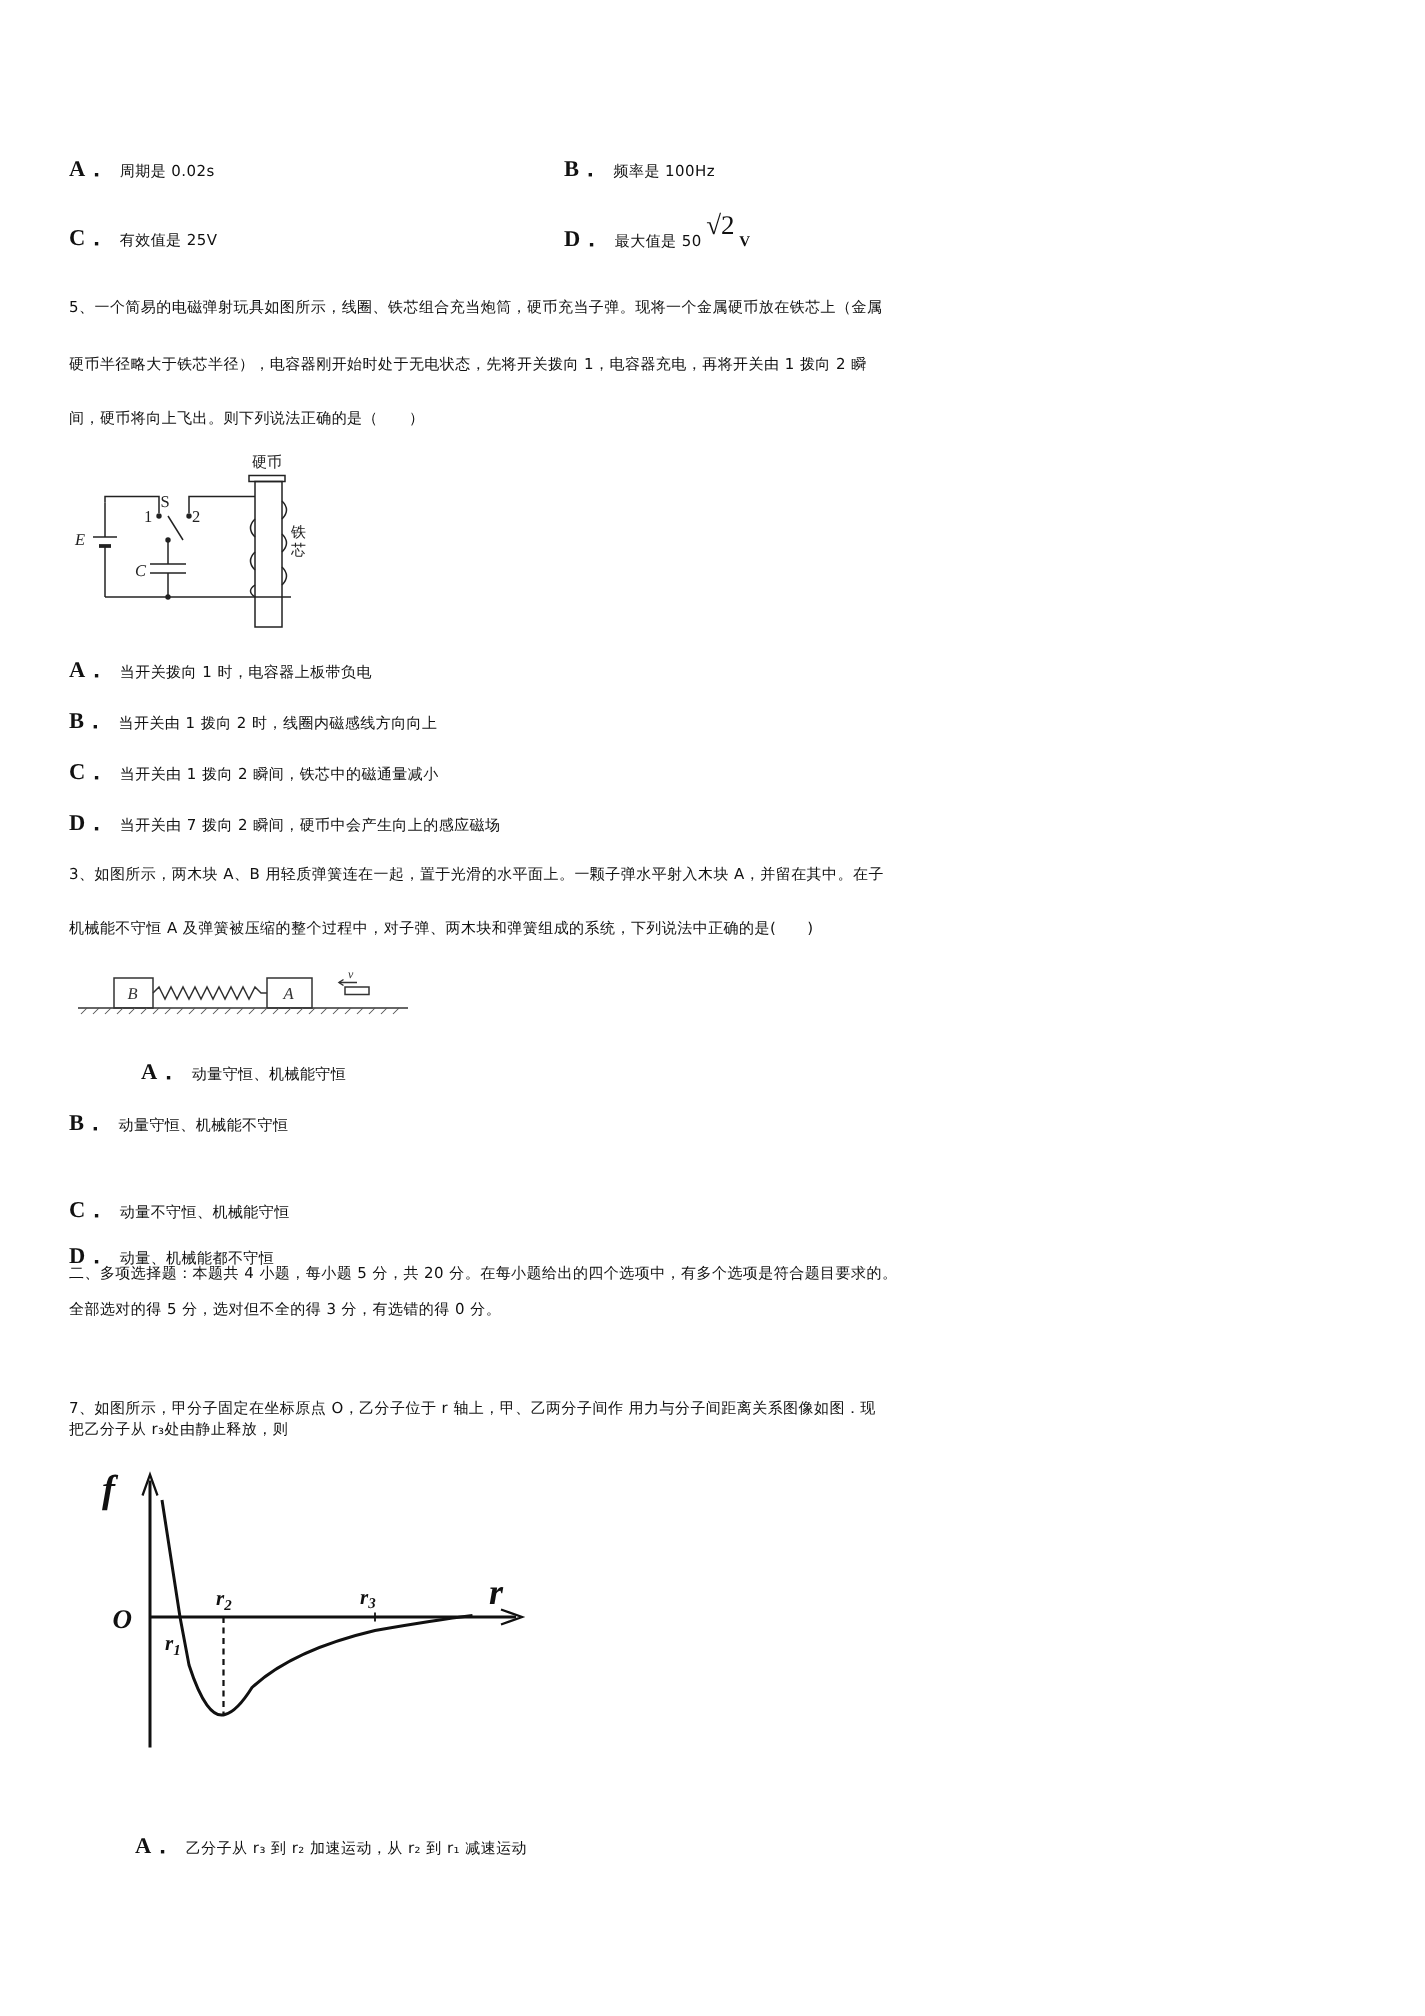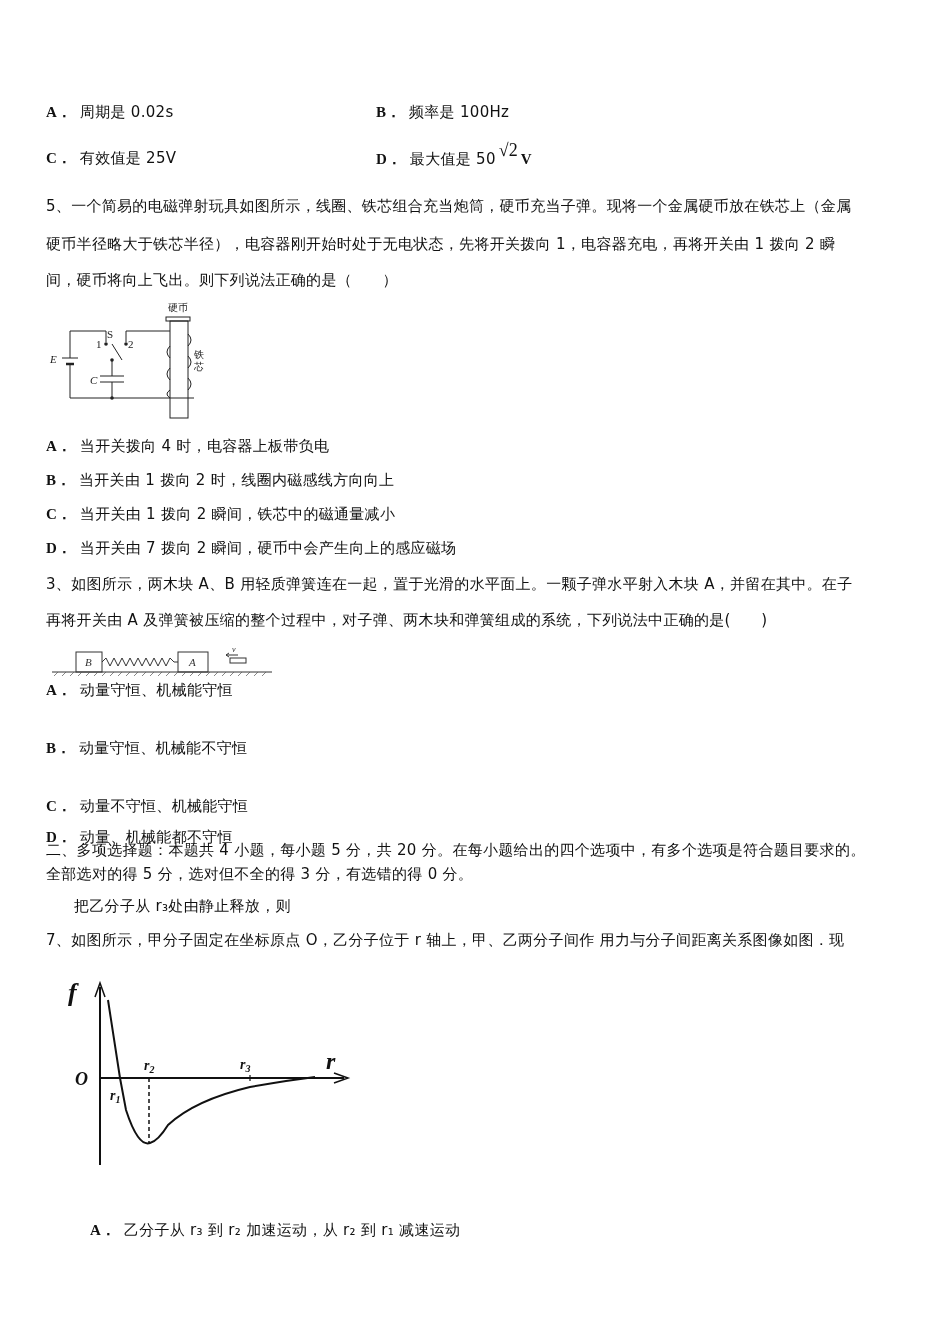--- a/index.html
+++ b/index.html
@@ -1,20 +1,20 @@
 <!DOCTYPE html>
 <html><head>
 <meta charset="utf-8">
 <style>
   html, body { margin: 0; padding: 0; background: #ffffff; }
   body { width: 950px; height: 1344px; position: relative; overflow: hidden;
          font-family: "DejaVu Serif", "Liberation Serif", serif; color: #111; }
   .line { position: absolute; left: 46px; font-size: 15px; line-height: 20px; white-space: nowrap; }
   .opt-label { font-family: "Liberation Serif", serif; font-weight: bold; margin-right: 8px; }
-  .stem { font-family: "DejaVu Sans", sans-serif; font-size: 15px; letter-spacing: 0.3px; }
+  .stem { font-family: "DejaVu Sans", sans-serif; font-size: 10px; letter-spacing: 0.3px; }
   .sqrt { font-family: "Liberation Serif", serif; font-size: 18px; position: relative; top: -8px; margin: 0 3px; font-weight: normal; }
   .fig { position: absolute; }
 </style>
 </head>
 <body>
 
 <div class="line" style="top:102px;">
   <span class="opt-label">A．</span><span class="stem">周期是 0.02s</span>
 </div>
 <div class="line" style="top:102px; left:376px;">
@@ -75,27 +75,27 @@
   </g>
   <g font-family="Liberation Serif, serif" font-size="11" fill="#222">
     <text x="63" y="40">S</text>
     <text x="52" y="50">1</text>
     <text x="84" y="50">2</text>
     <text x="6" y="65" font-style="italic">E</text>
     <text x="46" y="86" font-style="italic">C</text>
   </g>
 </svg>
 
-<div class="line" style="top:436px;"><span class="opt-label">A．</span><span class="stem">当开关拨向 4 时，电容器上板带负电</span></div>
+<div class="line" style="top:436px;"><span class="opt-label">A．</span><span class="stem">当开关拨向 1 时，电容器上板带负电</span></div>
 <div class="line" style="top:470px;"><span class="opt-label">B．</span><span class="stem">当开关由 1 拨向 2 时，线圈内磁感线方向向上</span></div>
 <div class="line" style="top:504px;"><span class="opt-label">C．</span><span class="stem">当开关由 1 拨向 2 瞬间，铁芯中的磁通量减小</span></div>
 <div class="line" style="top:538px;"><span class="opt-label">D．</span><span class="stem">当开关由 7 拨向 2 瞬间，硬币中会产生向上的感应磁场</span></div>
 
 <div class="line stem" style="top:574px;">3、如图所示，两木块 A、B 用轻质弹簧连在一起，置于光滑的水平面上。一颗子弹水平射入木块 A，并留在其中。在子</div>
-<div class="line stem" style="top:610px;">再将开关由 A 及弹簧被压缩的整个过程中，对子弹、两木块和弹簧组成的系统，下列说法中正确的是(　　)</div>
+<div class="line stem" style="top:610px;">机械能不守恒 A 及弹簧被压缩的整个过程中，对子弹、两木块和弹簧组成的系统，下列说法中正确的是(　　)</div>
 
 <svg class="fig" style="left:50px; top:646px;" width="225" height="32" viewBox="0 0 225 32">
   <g stroke="#333" stroke-width="1" fill="none">
     <line x1="2" y1="26" x2="222" y2="26"></line>
     <rect x="26" y="6" width="26" height="20"></rect>
     <polyline points="52,16 56,12 60,20 64,12 68,20 72,12 76,20 80,12 84,20 88,12 92,20 96,12 100,20 104,12 108,20 112,12 116,20 120,12 124,16 128,16"></polyline>
     <rect x="128" y="6" width="30" height="20"></rect>
     <rect x="180" y="12" width="16" height="5"></rect>
     <line x1="176" y1="9" x2="188" y2="9"></line>
     <polyline points="179,7 176,9 179,11"></polyline>
@@ -129,30 +129,30 @@
       <line x1="204" y1="30" x2="208" y2="26"></line>
       <line x1="212" y1="30" x2="216" y2="26"></line>
   </g>
   <g font-family="Liberation Serif, serif" font-style="italic" font-size="11" fill="#333">
     <text x="35" y="20">B</text>
     <text x="139" y="20">A</text>
     <text x="182" y="6" font-size="8">v</text>
   </g>
 </svg>
 
-<div class="line" style="top:680px;"><span class="opt-label">A．</span><span class="stem">动量守恒、机械能守恒</span></div>
+<div class="line" style="top:704px;margin-left:48px;"><span class="opt-label">A．</span><span class="stem">动量守恒、机械能守恒</span></div>
 <div class="line" style="top:738px;"><span class="opt-label">B．</span><span class="stem">动量守恒、机械能不守恒</span></div>
 <div class="line" style="top:772px;margin-top:24px;"><span class="opt-label">C．</span><span class="stem">动量不守恒、机械能守恒</span></div>
 <div class="line" style="top:827px;"><span class="opt-label">D．</span><span class="stem">动量、机械能都不守恒</span></div>
 
 <div class="line stem" style="top:840px;">二、多项选择题：本题共 4 小题，每小题 5 分，共 20 分。在每小题给出的四个选项中，有多个选项是符合题目要求的。</div>
 <div class="line stem" style="top:864px;">全部选对的得 5 分，选对但不全的得 3 分，有选错的得 0 分。</div>
 
 <div class="line stem" style="top:890px;margin-top:40px;">7、如图所示，甲分子固定在坐标原点 O，乙分子位于 r 轴上，甲、乙两分子间作 用力与分子间距离关系图像如图．现</div>
-<div class="line stem" style="top:896px;margin-left:28px;">把乙分子从 r₃处由静止释放，则</div>
+<div class="line stem" style="top:944px;">把乙分子从 r₃处由静止释放，则</div>
 
 <svg class="fig" style="left:60px; top:965px;" width="300" height="210" viewBox="0 0 300 210">
   <g stroke="#111" stroke-width="2" fill="none">
 
     <line x1="40" y1="200" x2="40" y2="22"></line>
     <polyline points="35,32 40,18 45,32" stroke-width="1.5"></polyline>
 
     <line x1="40" y1="113" x2="284" y2="113"></line>
     <polyline points="274,108 288,113 274,118" stroke-width="1.5"></polyline>
 

